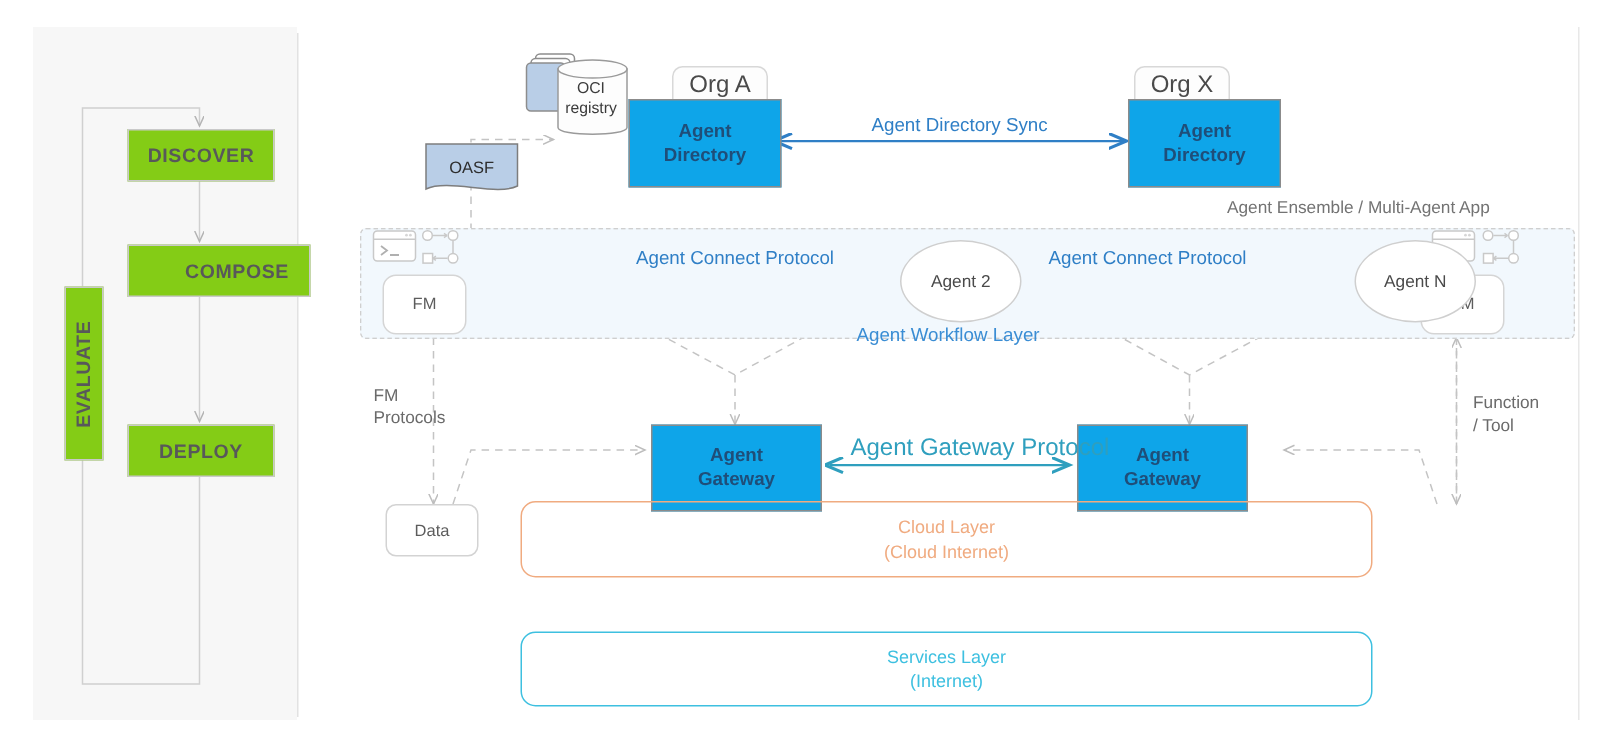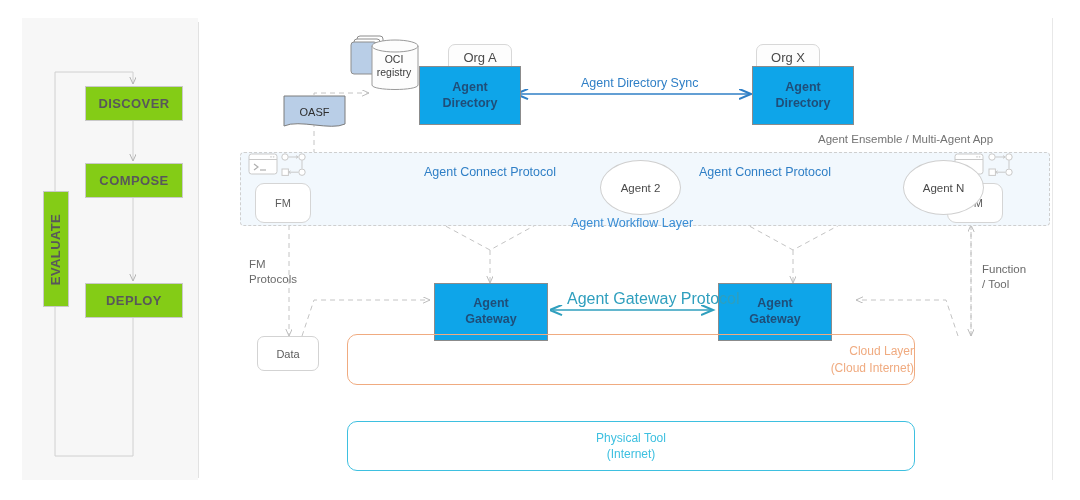--- a/index.html
+++ b/index.html
@@ -12,36 +12,36 @@
               background:#f7f7f7;}
   #right-divider{position:absolute;left:198px;top:22px;width:1px;height:456px;
                  background:#e2e2e2;}
   #far-right-border{position:absolute;left:1052px;top:18px;width:1px;height:462px;
                  background:#e8e8e8;}
 
   .stage{position:absolute;background:#84cc16;border:1px solid #c9c9c9;
          display:flex;align-items:center;justify-content:center;
          font-size:13px;font-weight:bold;color:#58585a;letter-spacing:.4px;}
   #stage-discover{left:85px;top:86px;width:96px;height:33px;}
-  #stage-compose{left:85px;top:163px;width:96px;height:33px;}
+  #stage-compose{left:85px;top:163px;width:96px;height:33px;padding-left:24px;}
   #stage-deploy{left:85px;top:283px;width:96px;height:33px;}
   #stage-evaluate{left:43px;top:191px;width:24px;height:114px;}
   #stage-evaluate span{transform:rotate(-90deg);white-space:nowrap;
          font-size:13px;font-weight:bold;color:#58585a;letter-spacing:.4px;}
 
   .lc-svg{position:absolute;left:0;top:0;width:1080px;height:500px;
           pointer-events:none;}
 
   
   .blue-box{position:absolute;background:#0ea5e9;border:1px solid #8b8b8b;
             display:flex;align-items:center;justify-content:center;text-align:center;
             font-size:12.5px;font-weight:bold;color:#1f4e79;line-height:1.25;}
   .org-tab{position:absolute;background:#fdfdfd;border:1px solid #d8d8d8;
            border-radius:7px 7px 0 0;display:flex;align-items:center;
-           justify-content:center;font-size:13px;color:#4a4a4a;}
+           justify-content:center;font-size:16px;color:#4a4a4a;}
   .plain-box{position:absolute;background:#fff;border:1px solid #d3d3d3;
              border-radius:7px;display:flex;align-items:center;justify-content:center;
              font-size:11px;color:#5c5c5c;}
 
   
   #ensemble-band{position:absolute;left:240px;top:152px;width:808px;height:72px;
         background:#f2f8fd;border:1px dashed #cfcfcf;border-radius:4px;}
   #ensemble-label{position:absolute;left:818px;top:133px;font-size:11.5px;color:#737373;}
   #aws-label{position:absolute;left:571px;top:216px;font-size:12.5px;color:#3a8dd4;}
 
@@ -49,21 +49,21 @@
        border-radius:50%;display:flex;align-items:center;justify-content:center;
        font-size:11.5px;color:#4a4a4a;}
   .fm-box{position:absolute;background:#fff;border:1px solid #d5d5d5;border-radius:9px;
        display:flex;align-items:center;justify-content:center;font-size:11px;color:#5c5c5c;}
 
   
   .layer{position:absolute;border-radius:10px;background:transparent;
          display:flex;flex-direction:column;align-items:center;justify-content:center;
          text-align:center;font-size:12px;line-height:1.35;}
   #cloud-layer{left:347px;top:334px;width:566px;height:49px;
-         border:1px solid #f0ab80;color:#f0ab80;align-items:flex-end;}
+         border:1px solid #f0ab80;color:#f0ab80;}
   #physical-layer{left:347px;top:421px;width:566px;height:48px;
          border:1px solid #3ec0e0;color:#3ec0e0;}
 
   
   .proto-label{position:absolute;font-size:12.5px;color:#2f7fc6;white-space:nowrap;}
   .gw-proto-label{position:absolute;font-size:16px;color:#2f9fbe;white-space:nowrap;}
   .side-label{position:absolute;font-size:11.5px;color:#6a6a6a;line-height:1.3;}
 
   
   #oasf-shape{position:absolute;left:283px;top:95px;width:63px;height:36px;}
@@ -261,17 +261,17 @@
     <div>/ Tool</div>
   </div>
 
   <div class="plain-box" style="left:257px;top:336px;width:60px;height:33px;">Data</div>
 
   <div class="layer" id="cloud-layer">
     <div>Cloud Layer</div>
     <div>(Cloud Internet)</div>
   </div>
   <div class="layer" id="physical-layer">
-    <div>Physical Tool</div>
+    <div>Services Layer</div>
     <div>(Internet)</div>
   </div>
 
 </div>
 
 </body></html>

